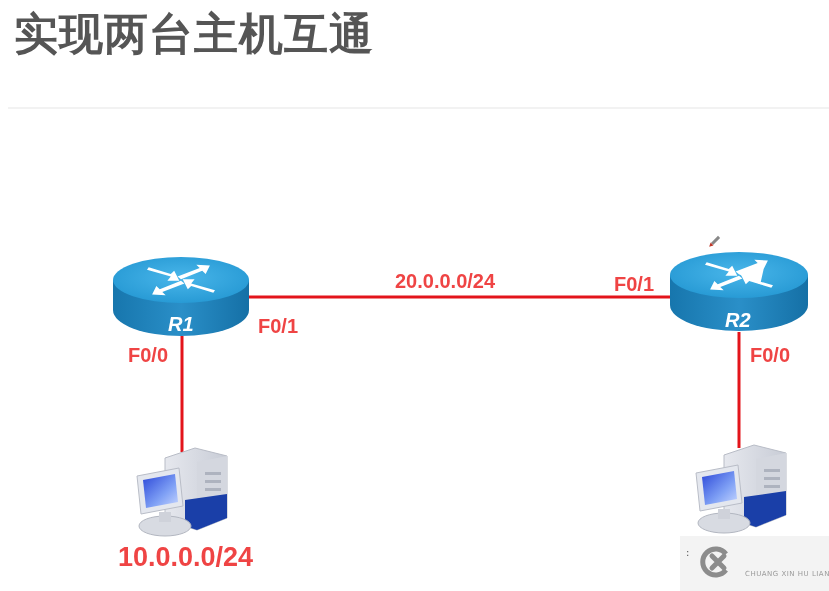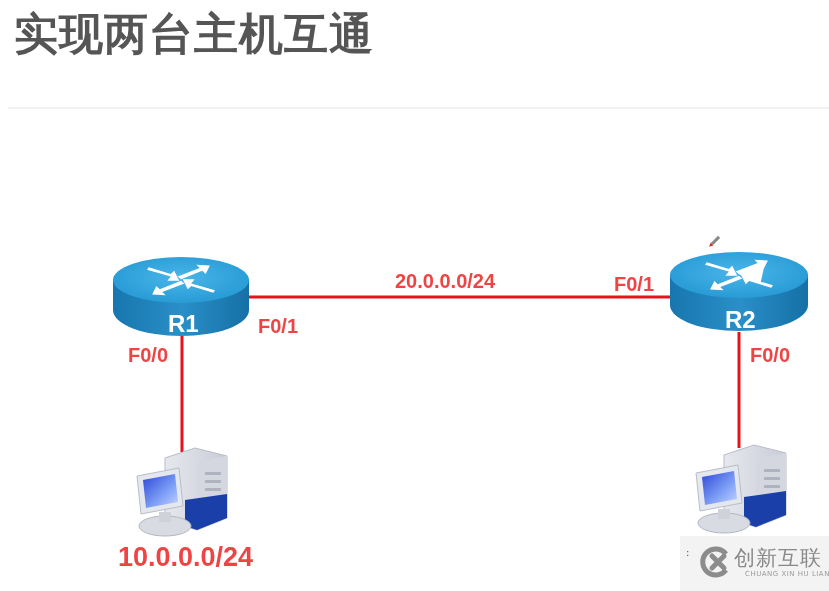--- a/index.html
+++ b/index.html
@@ -47,23 +47,24 @@
     color: #ef4444;
     font-size: 20px;
     white-space: nowrap;
     line-height: 22px;
   }
   .router-name {
     position: absolute;
     font-family: "Liberation Sans", "DejaVu Sans", sans-serif;
     font-weight: bold;
     color: #ffffff;
-    font-size: 24px;
+    font-size: 20px;
     line-height: 22px;
     white-space: nowrap;
+    font-style: italic;
   }
   .watermark {
     position: absolute;
     left: 680px;
     top: 536px;
     width: 149px;
     height: 55px;
     background: #f3f3f3;
   }
   .wm-text {
@@ -201,15 +202,14 @@
 <div class="label" style="left:614px; top:273px;">F0/1</div>
 <div class="label" style="left:750px; top:344px;">F0/0</div>
 <div class="label" style="left:118px; top:546px; font-size:27px;">10.0.0.0/24</div>
 
 <div class="watermark">
   <div class="wm-dots">:</div>
   <svg style="position:absolute; left:20px; top:10px;" width="32" height="32" viewBox="0 0 32 32">
     <path d="M26,8 A13,13 0 1 0 26,24" fill="none" stroke="#8c8c8c" stroke-width="5"></path>
     <path d="M12,10 L24,22 M24,10 L12,22" stroke="#8c8c8c" stroke-width="5" stroke-linecap="round"></path>
   </svg>
-  <div class="wm-text">创新互联</div>
   <div class="wm-sub">CHUANG XIN HU LIAN</div>
 </div>
 
 </body></html>

